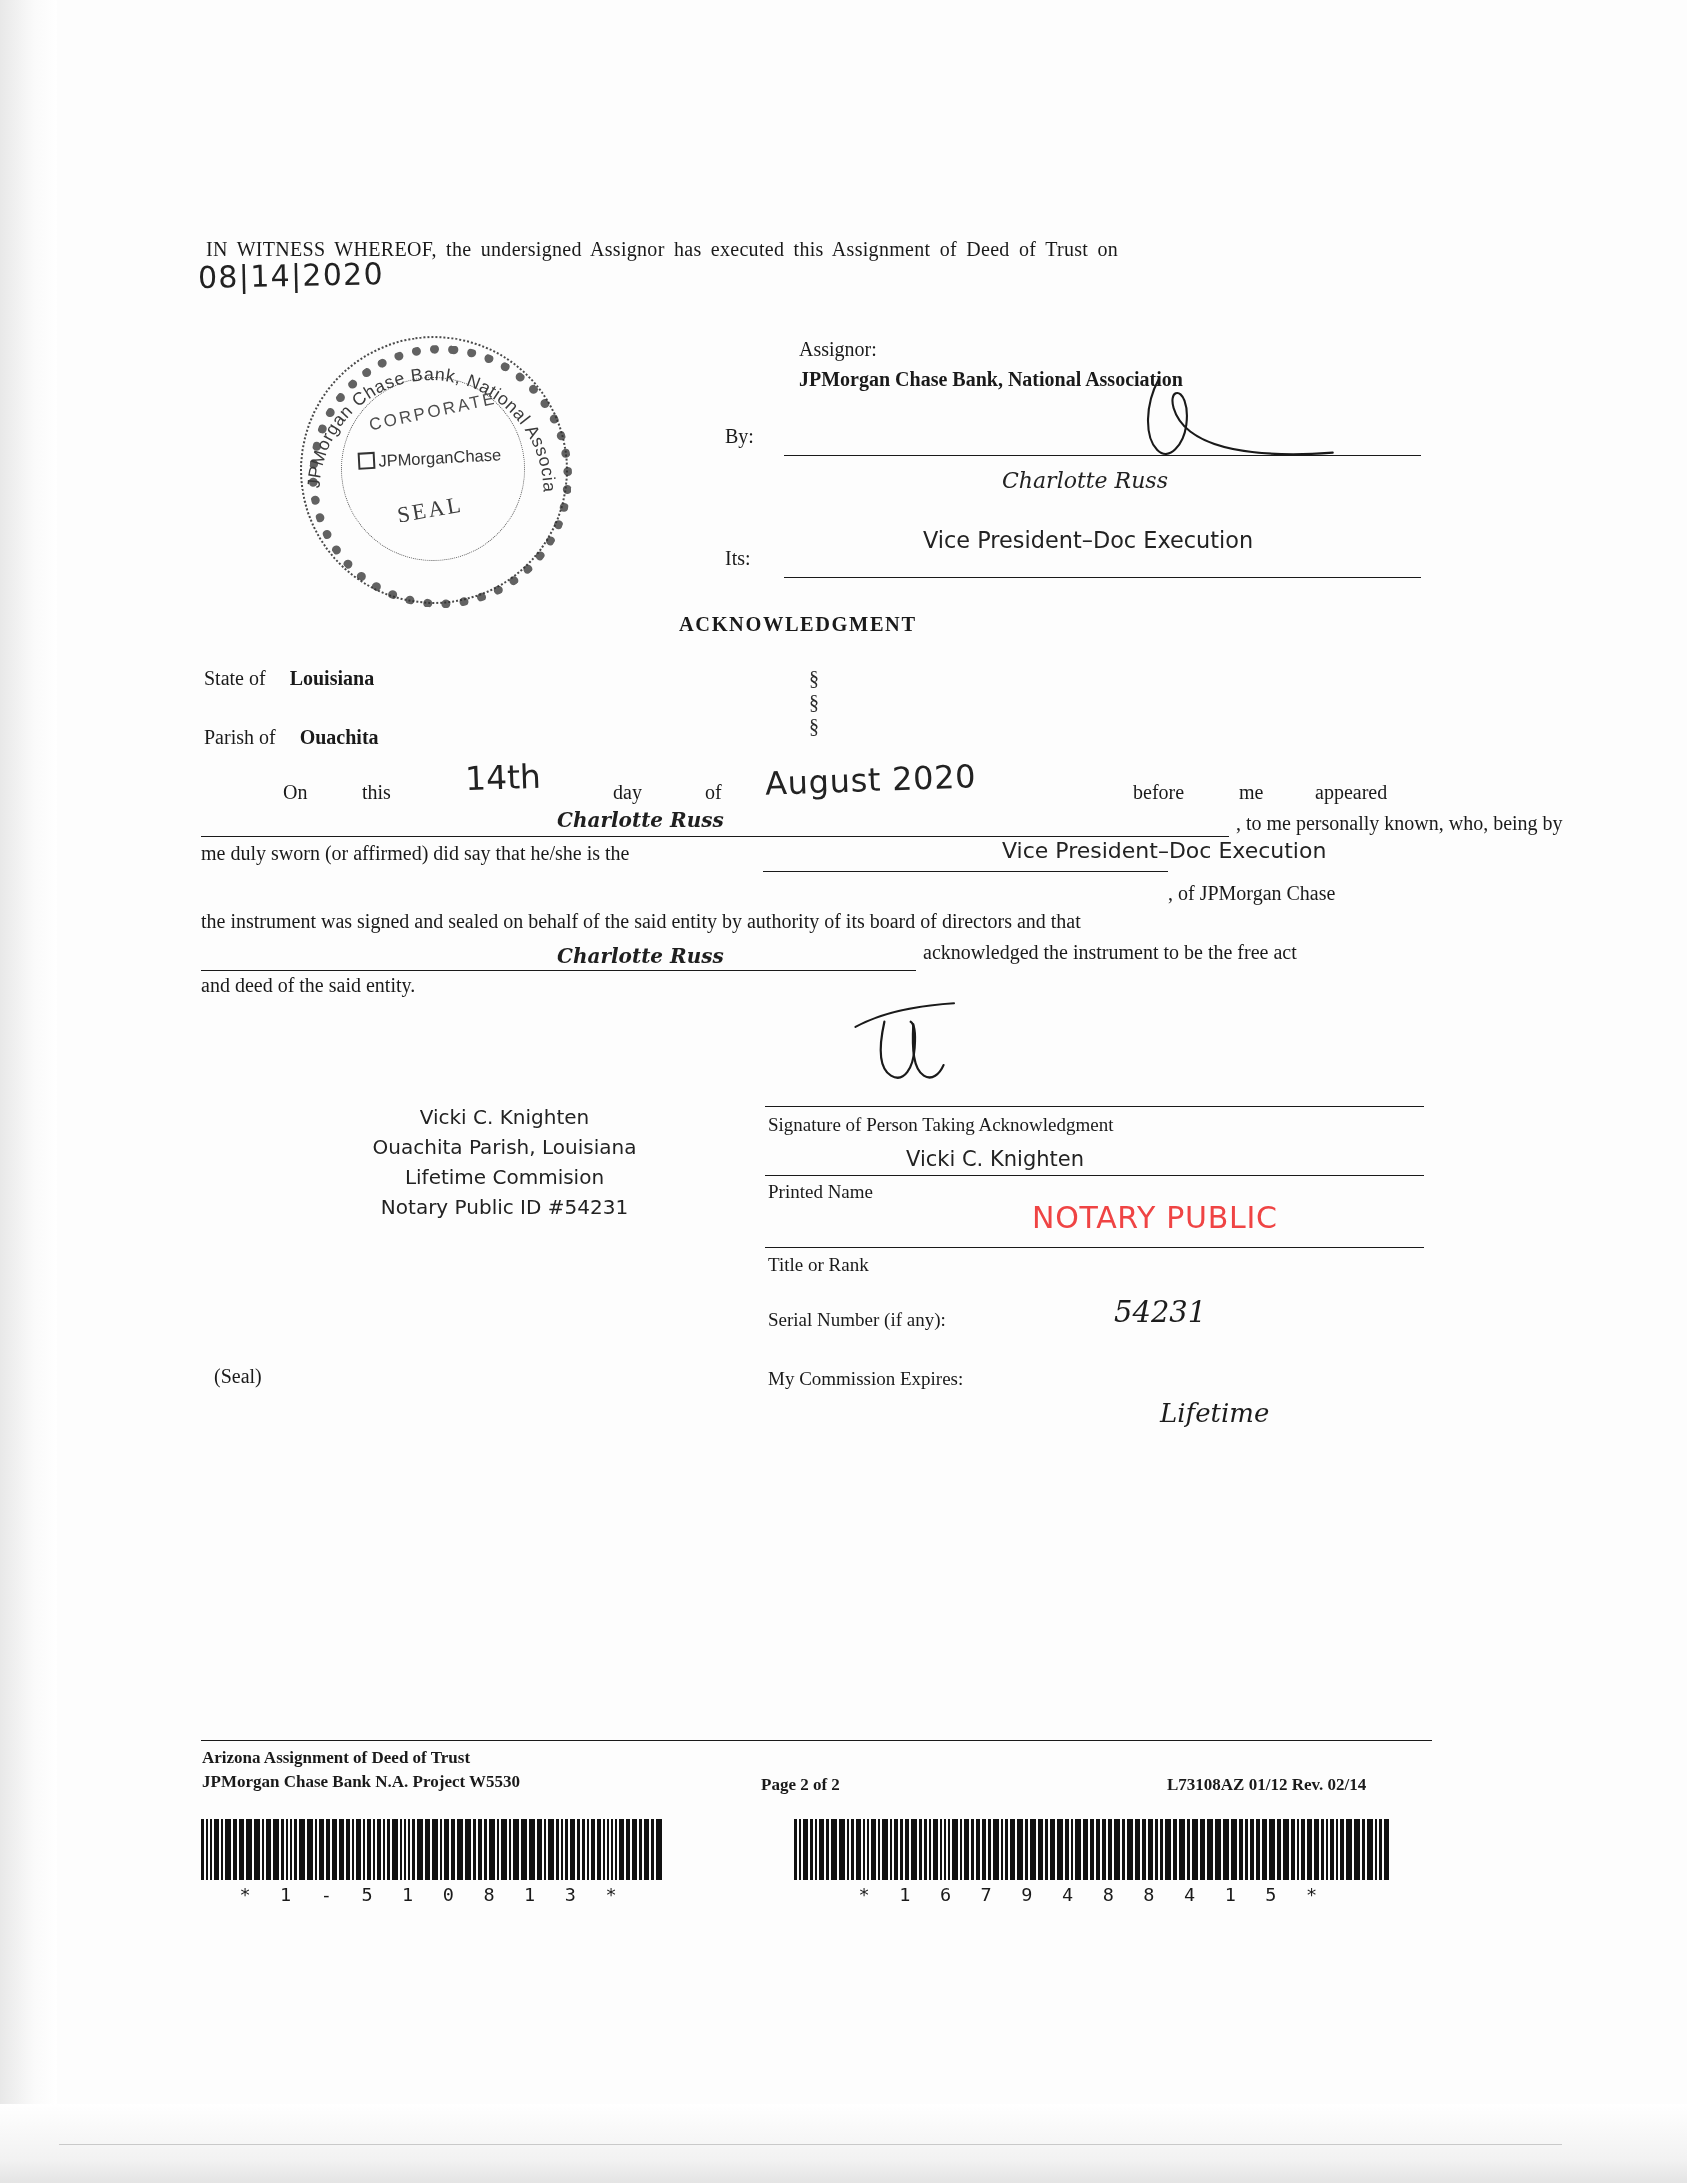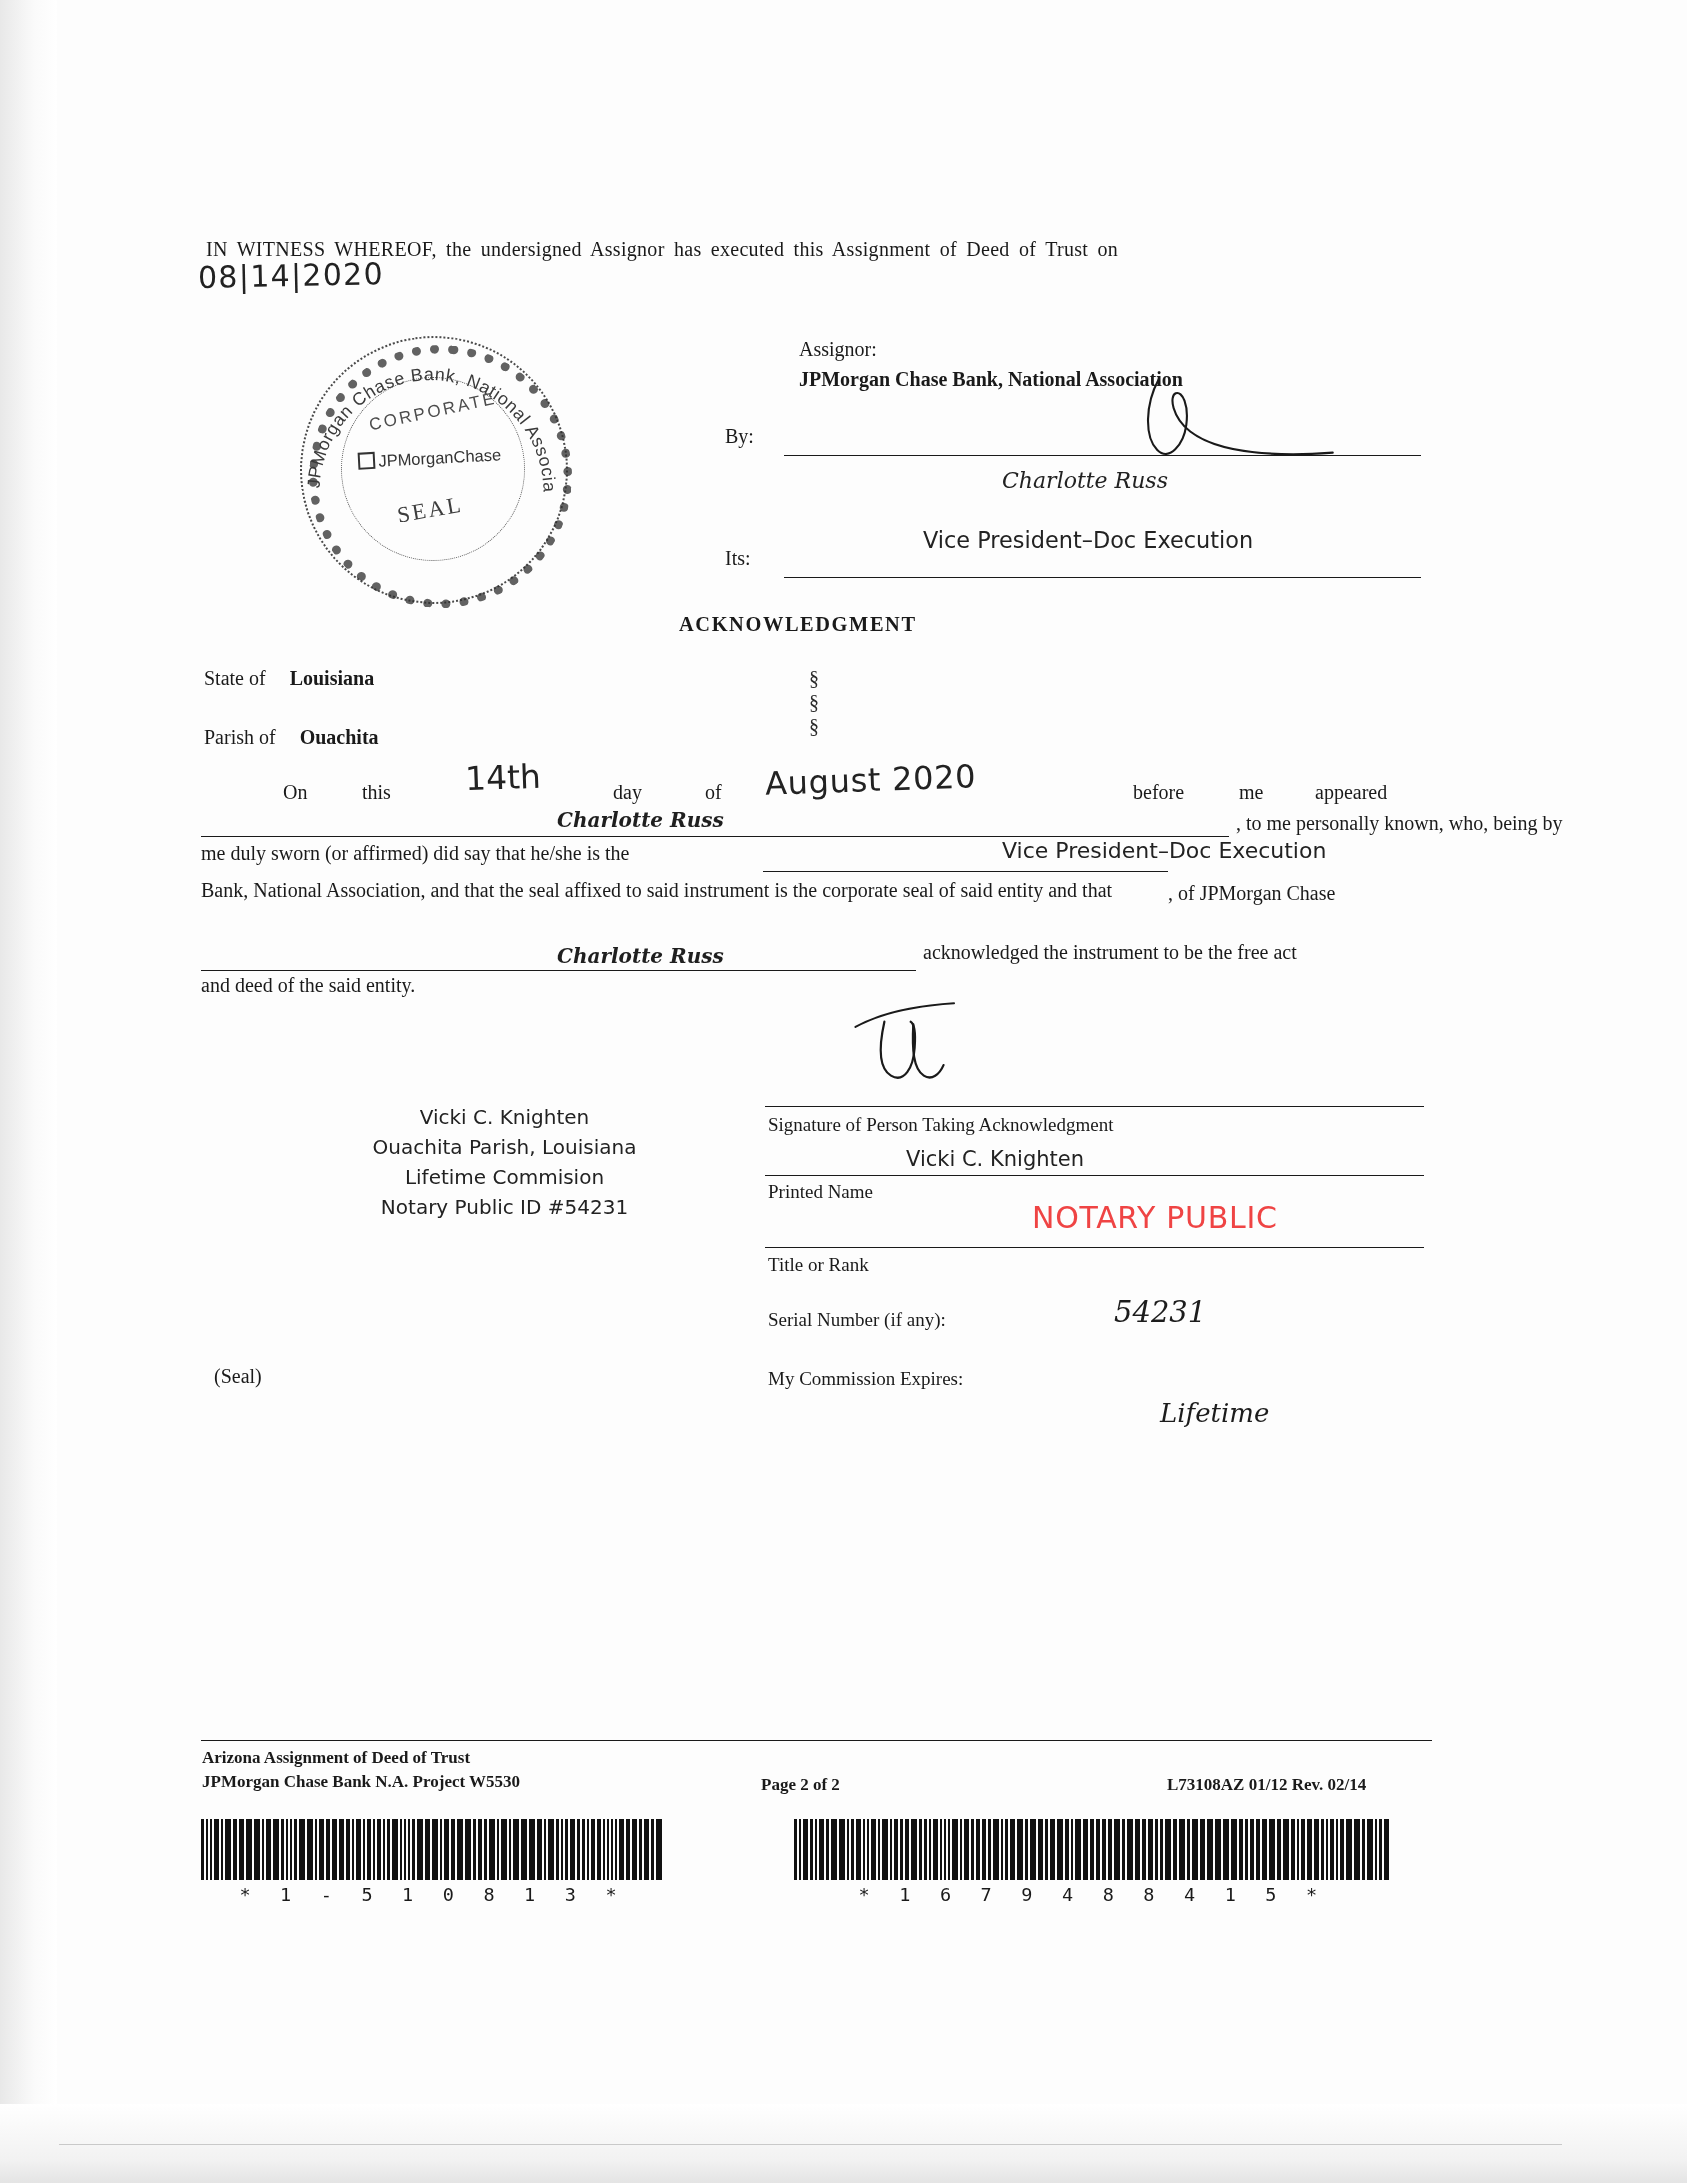--- a/index.html
+++ b/index.html
@@ -591,21 +591,21 @@
     <div class="name-script-1">Charlotte Russ</div>
     <div class="ack-tail1">, to me personally known, who, being by</div>
 
     <div class="ack-l2">
       <span class="seg-a">me duly sworn (or affirmed) did say that he/she is the</span>
       <span class="vp-fill">Vice President–Doc Execution</span>
     </div>
     <div class="ack-rule2"></div>
     <div class="ack-l2b">, of JPMorgan Chase</div>
 
-    <div class="ack-l3">Bank, National Association, and that the seal affixed to said instrument is the corporate seal of said entity and that</div>
+    <div class="ack-l4">the instrument was signed and sealed on behalf of the said entity by authority of its board of directors and that</div>
 
     <div class="name-script-2">Charlotte Russ</div>
     <div class="ack-rule3"></div>
     <div class="ack-l5-tail">acknowledged the instrument to be the free act</div>
     <div class="ack-l6">and deed of the said entity.</div>
 
     <div class="notary-sig-mark">
       <svg width="191" height="92" viewBox="0 0 290 140" xmlns="http://www.w3.org/2000/svg">
         <path d="M8,38 C44,18 96,6 158,2" fill="none" stroke="#1a1a1a" stroke-width="3" stroke-linecap="round"></path>
         <path d="M52,30 C44,66 42,100 62,112 C82,124 96,100 98,70 C100,44 96,32 92,30" fill="none" stroke="#1a1a1a" stroke-width="3.4" stroke-linecap="round"></path>

